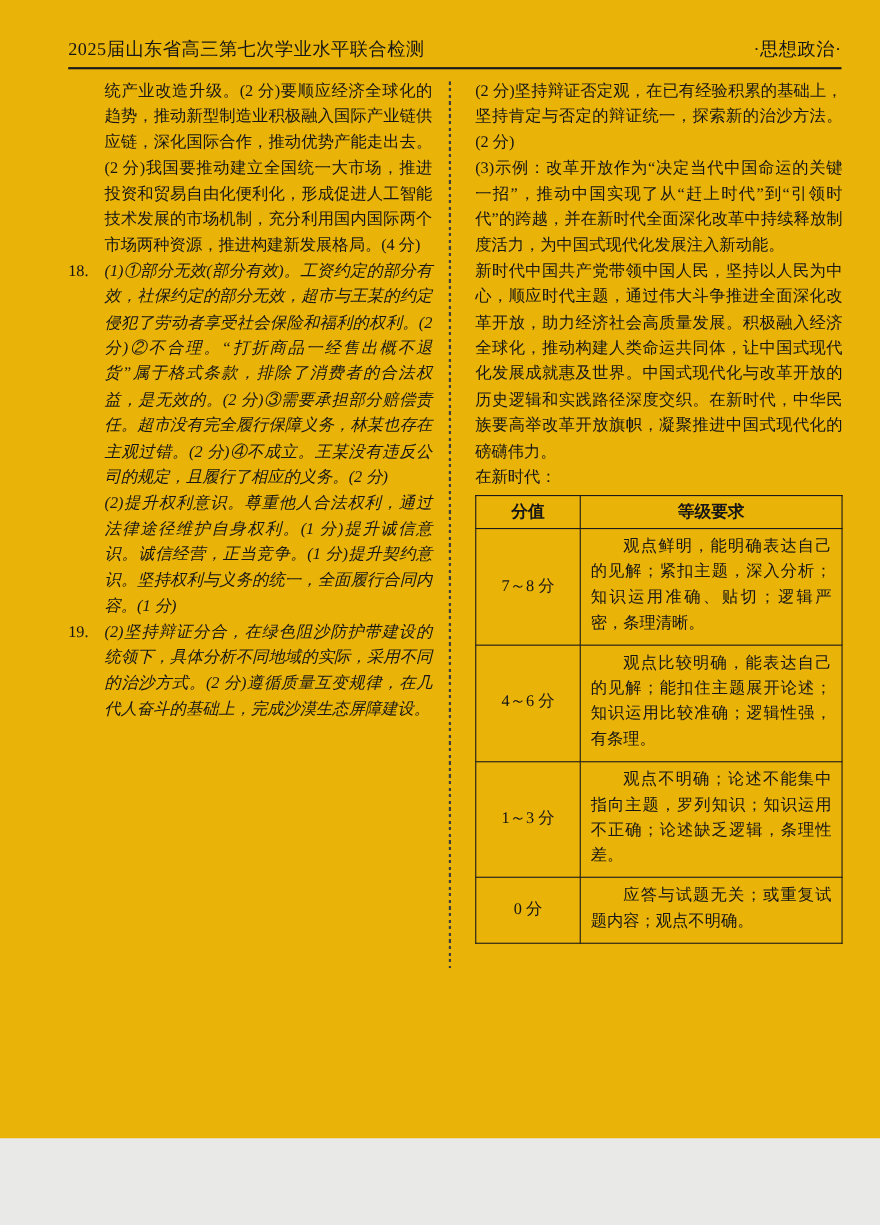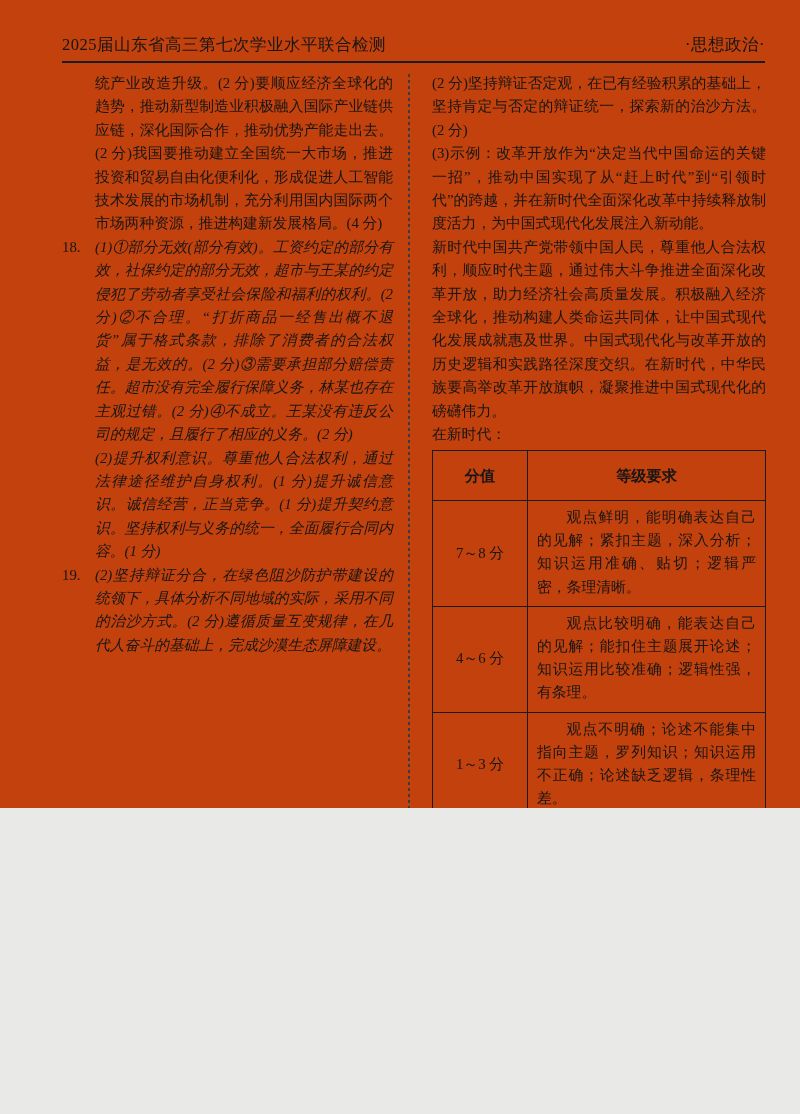--- a/index.html
+++ b/index.html
@@ -1,23 +1,23 @@
 <!DOCTYPE html>
 <html><head>
 <meta charset="utf-8">
 <style>
   * { margin: 0; padding: 0; box-sizing: border-box; }
   html, body { background: #e9e9e7; }
   body { font-family: "Liberation Serif", "DejaVu Serif", serif; }
   .page {
     position: relative;
     width: 800px;
-    height: 808px;
+    height: 1035px;
     margin: 0 auto;
-    background: #c2410c;
+    background: #eab308;
     color: #161616;
     overflow: hidden;
   }
   .page-header {
     position: absolute;
     left: 62px;
     right: 35px;
     top: 34px;
     display: flex;
     justify-content: space-between;
@@ -57,21 +57,21 @@
     font-size: 14.8px;
   }
   .scoring-table th,
   .scoring-table td {
     border: 1.6px solid #1b1b1b;
     vertical-align: middle;
   }
   .scoring-table th {
     font-weight: bold;
     text-align: center;
-    padding: 13px 4px;
+    padding: 3px 4px;
     font-size: 15.2px;
   }
   .score-cell {
     width: 95px;
     text-align: center;
     padding: 4px 2px;
   }
   .req-cell {
     padding: 5px 9px 7px 9px;
     text-indent: 2em;
@@ -115,21 +115,21 @@
         <p>(2)坚持辩证分合，在绿色阻沙防护带建设的统领下，具体分析不同地域的实际，采用不同的治沙方式。(2 分)遵循质量互变规律，在几代人奋斗的基础上，完成沙漠生态屏障建设。</p>
       </div>
     </div>
   </div>
 
   <div class="col-divider"></div>
 
   <div class="col col-right">
     <p>(2 分)坚持辩证否定观，在已有经验积累的基础上，坚持肯定与否定的辩证统一，探索新的治沙方法。(2 分)</p>
     <p>(3)示例：改革开放作为“决定当代中国命运的关键一招”，推动中国实现了从“赶上时代”到“引领时代”的跨越，并在新时代全面深化改革中持续释放制度活力，为中国式现代化发展注入新动能。</p>
-    <p>新时代中国共产党带领中国人民，尊重他人合法权利，顺应时代主题，通过伟大斗争推进全面深化改革开放，助力经济社会高质量发展。积极融入经济全球化，推动构建人类命运共同体，让中国式现代化发展成就惠及世界。中国式现代化与改革开放的历史逻辑和实践路径深度交织。在新时代，中华民族要高举改革开放旗帜，凝聚推进中国式现代化的磅礴伟力。</p>
+    <p>新时代中国共产党带领中国人民，坚持以人民为中心，顺应时代主题，通过伟大斗争推进全面深化改革开放，助力经济社会高质量发展。积极融入经济全球化，推动构建人类命运共同体，让中国式现代化发展成就惠及世界。中国式现代化与改革开放的历史逻辑和实践路径深度交织。在新时代，中华民族要高举改革开放旗帜，凝聚推进中国式现代化的磅礴伟力。</p>
     <p>在新时代：</p>
 
     <table class="scoring-table">
       <thead>
         <tr>
           <th>分值</th>
           <th>等级要求</th>
         </tr>
       </thead>
       <tbody>

